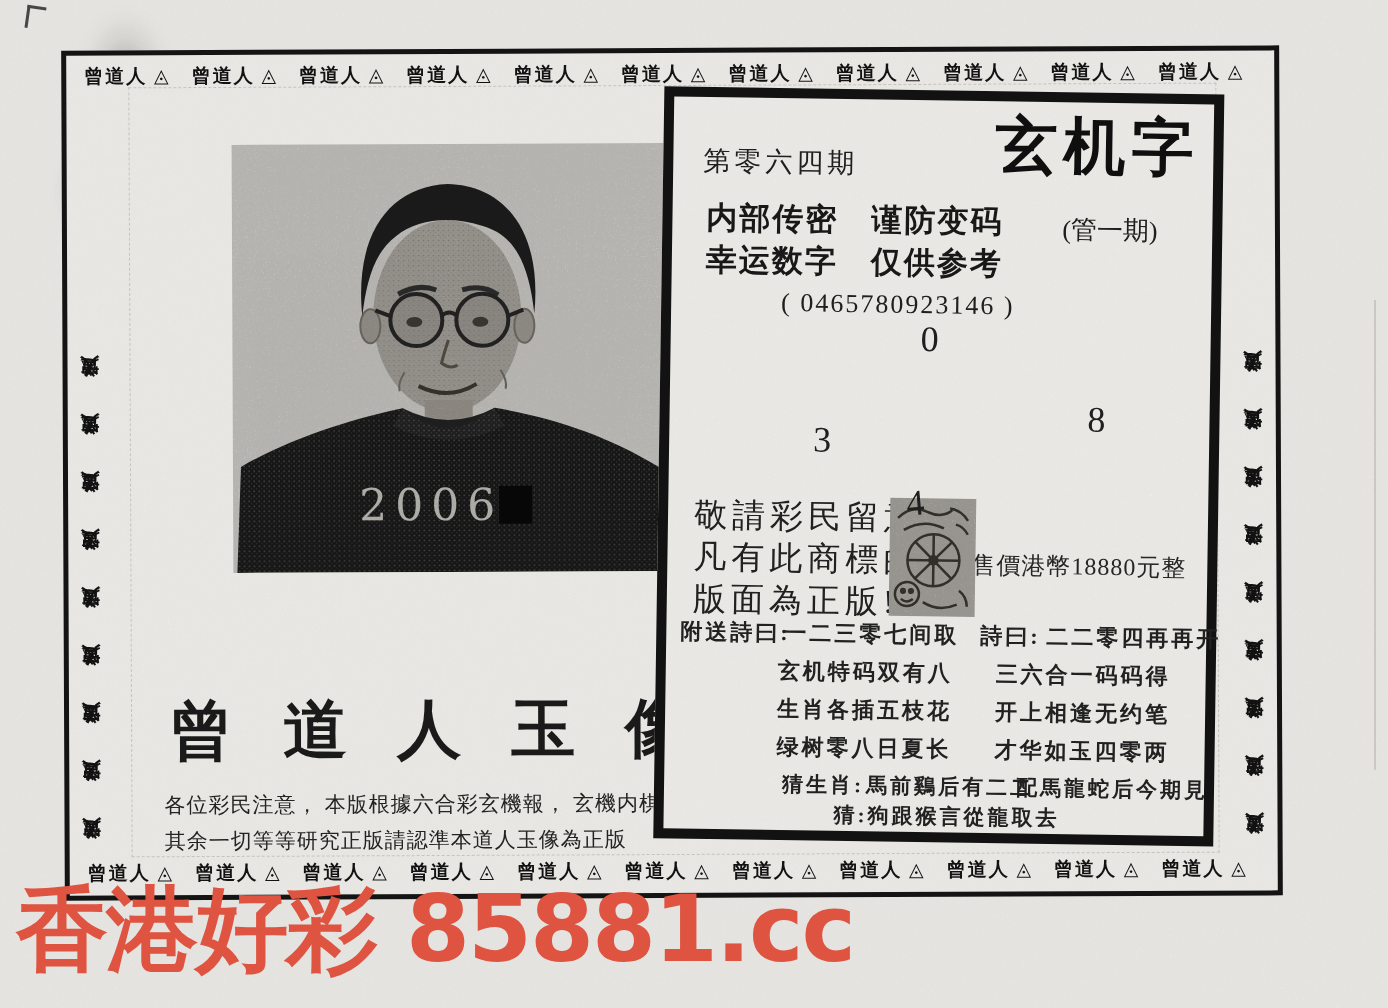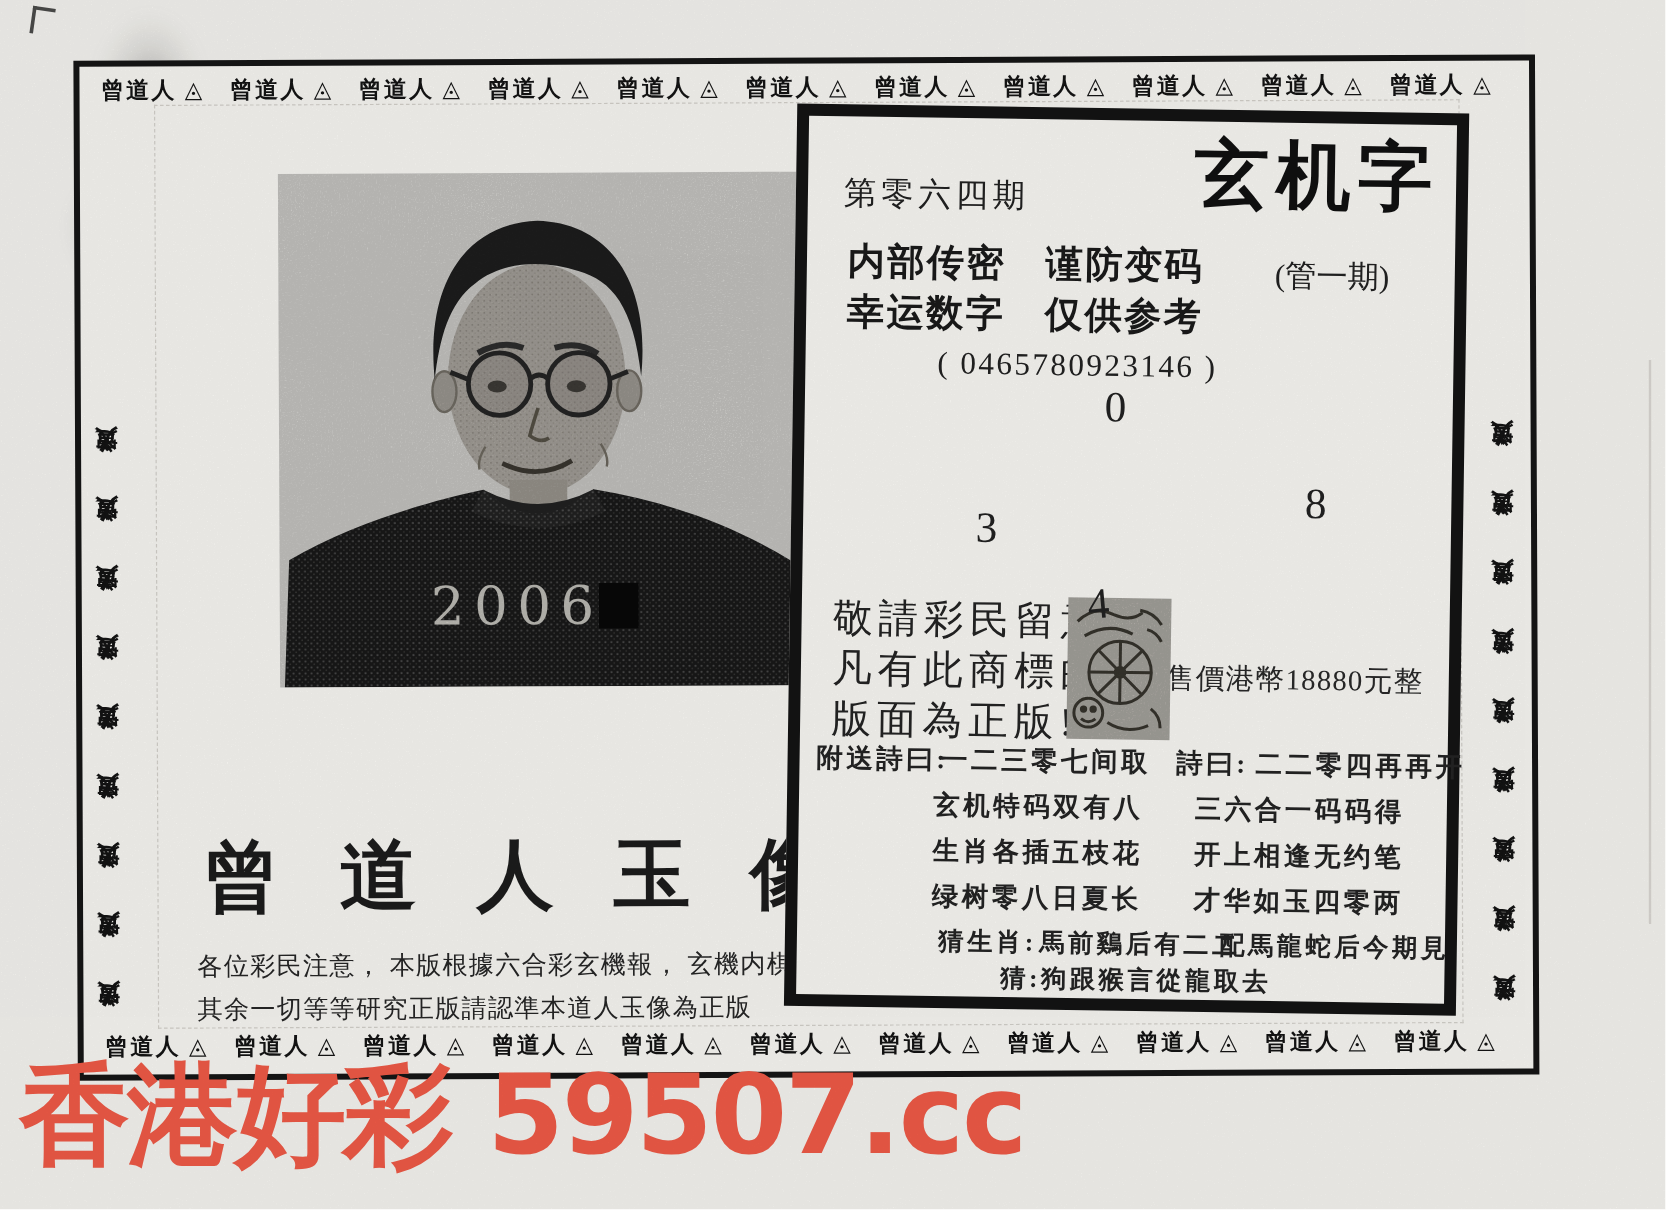--- a/index.html
+++ b/index.html
@@ -194,21 +194,21 @@
       <div class="poem abs" style="left:330px;top:634px;">才华如玉四零两</div>
 
       <div class="guess abs" style="left:118px;top:672px;">猜生肖:</div>
       <div class="guess abs" style="left:202px;top:672px;">馬前鷄后有二二</div>
       <div class="guess abs" style="left:352px;top:672px;">配馬龍蛇后今期見</div>
       <div class="guess abs" style="left:170px;top:702px;">猜:</div>
       <div class="guess abs" style="left:204px;top:702px;">狗跟猴言從龍取去</div>
     </div>
   </div>
 
-  <div id="watermark" class="abs">香港好彩 59507.cc</div>
+  <div id="watermark" class="abs">香港好彩 85881.cc</div>
 
   <svg id="grain" width="1388" height="1008">
     <filter id="pageGrain">
       <feTurbulence type="fractalNoise" baseFrequency="0.85" numOctaves="2"></feTurbulence>
       <feColorMatrix type="matrix" values="0 0 0 0 0  0 0 0 0 0  0 0 0 0 0  0.8 0.8 0.8 0 0"></feColorMatrix>
     </filter>
     <rect width="1388" height="1008" filter="url(#pageGrain)"></rect>
   </svg>
 </div>
 

